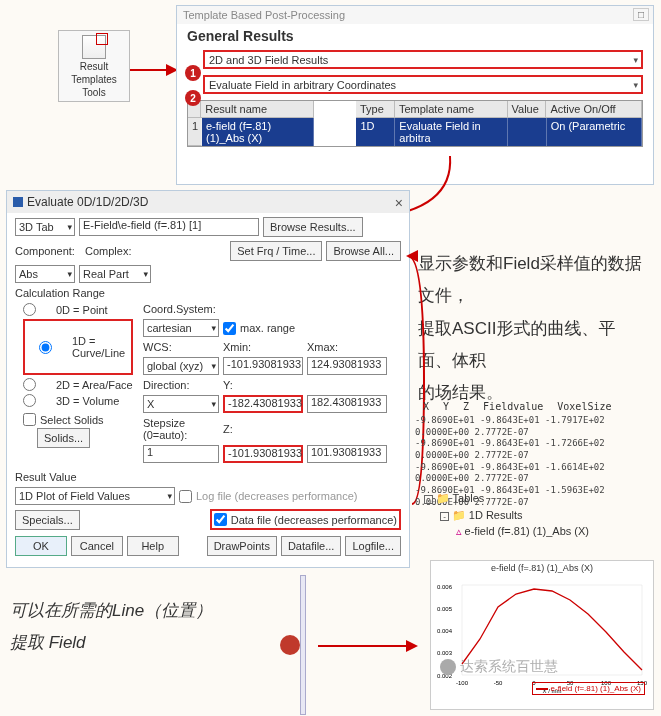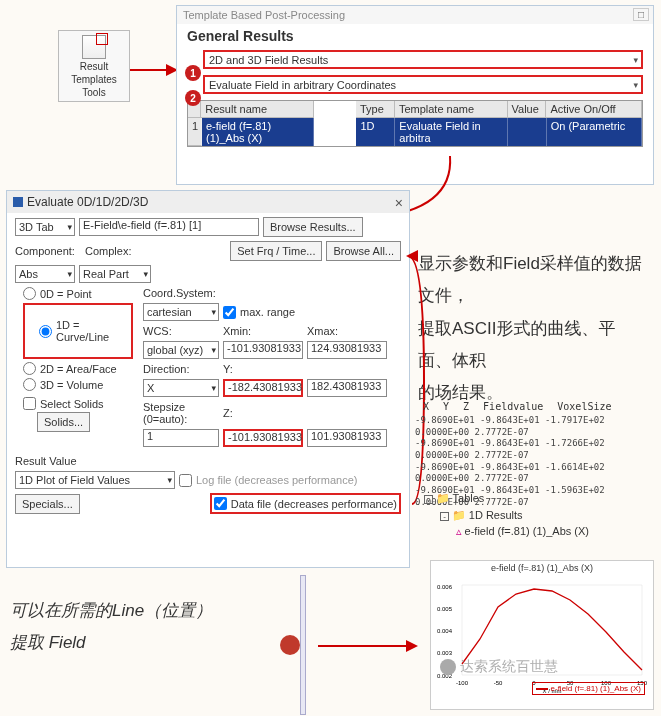--- a/index.html
+++ b/index.html
@@ -27,21 +27,21 @@
 .win2 .title2 { background: #eee; padding: 4px 6px; font-size: 12px; display:flex; align-items:center; gap:4px; }
 .win2 .title2 .sq { width:10px; height:10px; background:#2a5caa; }
 .win2 .close2 { position:absolute; right:6px; top:4px; font-size:14px; color:#555; }
 .group { margin: 4px 8px; }
 .group-title { font-size: 11px; margin: 2px 0 4px; }
 .row { display: flex; align-items: center; gap: 4px; margin-bottom: 4px; }
 .sel, .inp { border: 1px solid #888; background: #fff; height: 18px; font-size: 11px; padding: 0 3px; }
 .sel { display: inline-flex; align-items:center; position:relative; padding-right:14px; }
 .sel .car { position:absolute; right:2px; font-size:9px; }
 .btn { border: 1px solid #888; background: #f4f4f4; height: 20px; font-size: 11px; padding: 0 6px; display: inline-flex; align-items:center; }
-.radio { display:flex; align-items:center; gap:4px; font-size:11px; margin-bottom:3px; }
+.radio { display:flex; align-items:center; gap:20px; font-size:11px; margin-bottom:3px; }
 .radio input { margin:0; }
 .calc { display:flex; gap:10px; margin:0 8px; }
 .calc-left { width:110px; }
 .calc-right { flex:1; }
 .chk { display:flex; align-items:center; gap:4px; font-size:11px; }
 .redbox { border: 2px solid #d22; }
 .ok-row { display:flex; gap:4px; margin: 6px 8px; }
 .ok-row .btn { flex:1; justify-content:center; }
 .ok-row .btn.ok { background:#e8f0fa; border-color:#5a8; }
 .anno1 { position:absolute; left:418px; top:248px; width:230px; font-size:17px; line-height:1.9; color:#333; }
@@ -150,20 +150,21 @@
           <span class="car">▾</span>
         </span>
       <span class="sel" style="width:72px">
           <span>Real Part</span>
           <span class="car">▾</span>
         </span>
     </div>
   </div>
 
   <div class="group">
+    <div class="group-title">Calculation Range</div>
     <div class="calc">
       <div class="calc-left">
         <div class="radio">
             <input type="radio" style="">
             <span>0D = Point</span>
           </div>
         <div class="radio redbox" style="padding:14px">
             <input type="radio" checked="" style="">
             <span>1D = Curve/Line</span>
           </div>
@@ -248,20 +249,29 @@
     <div class="row">
       <span class="btn">Specials...</span>
       <span style="flex:1"></span>
       <span class="chk redbox" style="padding:2px">
           <input type="checkbox" checked="" style="">
           <span>Data file (decreases performance)</span>
         </span>
     </div>
   </div>
 
+  <div class="ok-row">
+    <span class="btn ok">OK</span>
+    <span class="btn">Cancel</span>
+    <span class="btn">Help</span>
+    <span style="width:20px"></span>
+    <span class="btn">DrawPoints</span>
+    <span class="btn">Datafile...</span>
+    <span class="btn">Logfile...</span>
+  </div>
 </div>
 
 <div class="anno1">
   <div>显示参数和Field采样值的数据文件，</div>
     <div>提取ASCII形式的曲线、平面、体积</div>
     <div>的场结果。</div>
 </div>
 
 <svg class="arrow-svg" style="left:398px;top:250px;width:30px;height:260px">
     <path d="M14,254 Q26,254 26,130 Q26,6 10,6" stroke="#c00" stroke-width="2" fill="none" marker-end="url(#ah)"></path>

